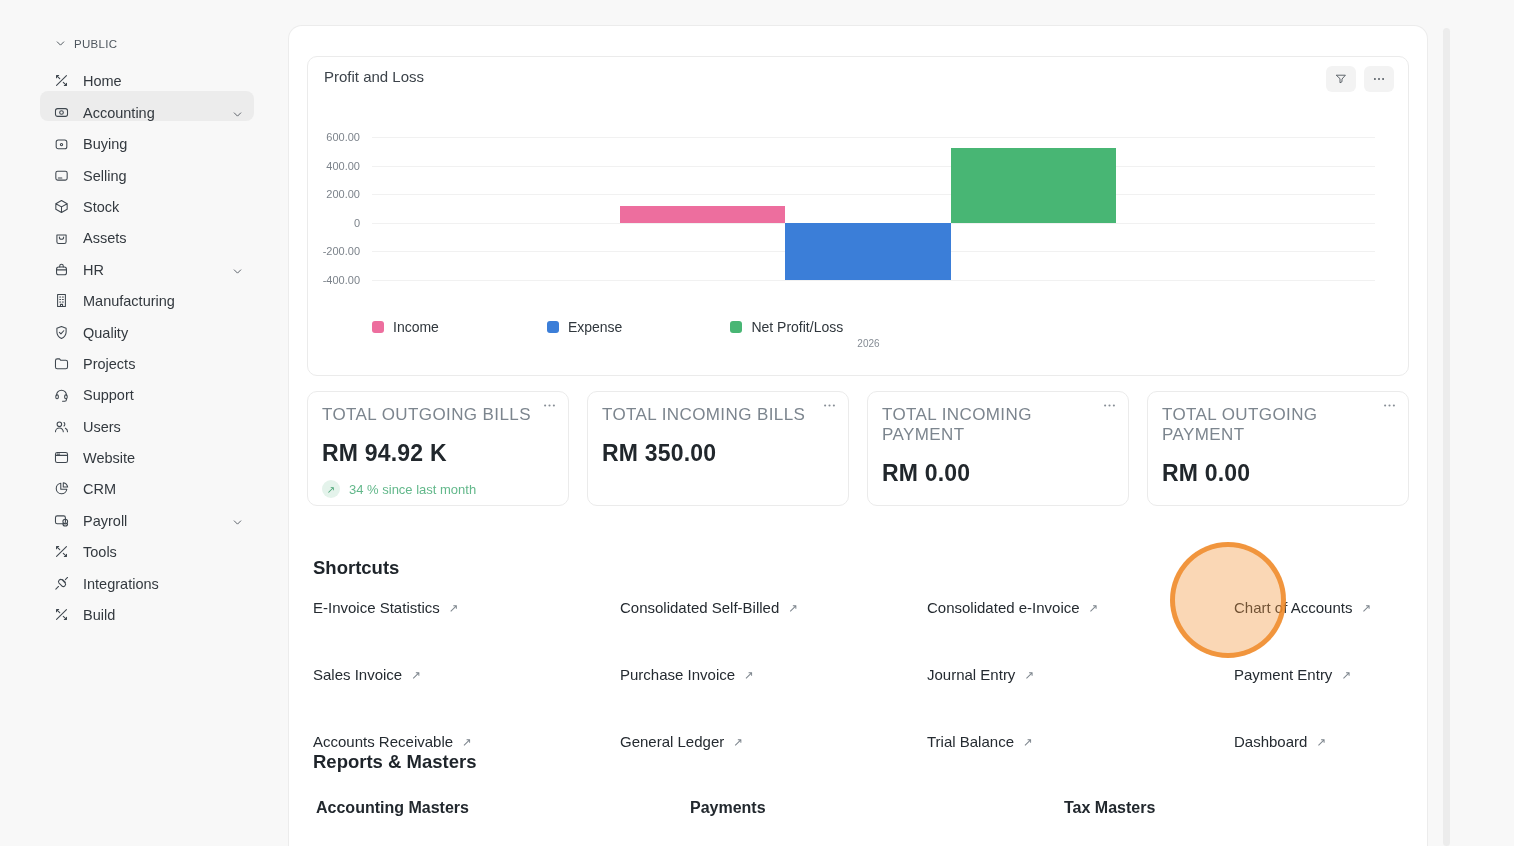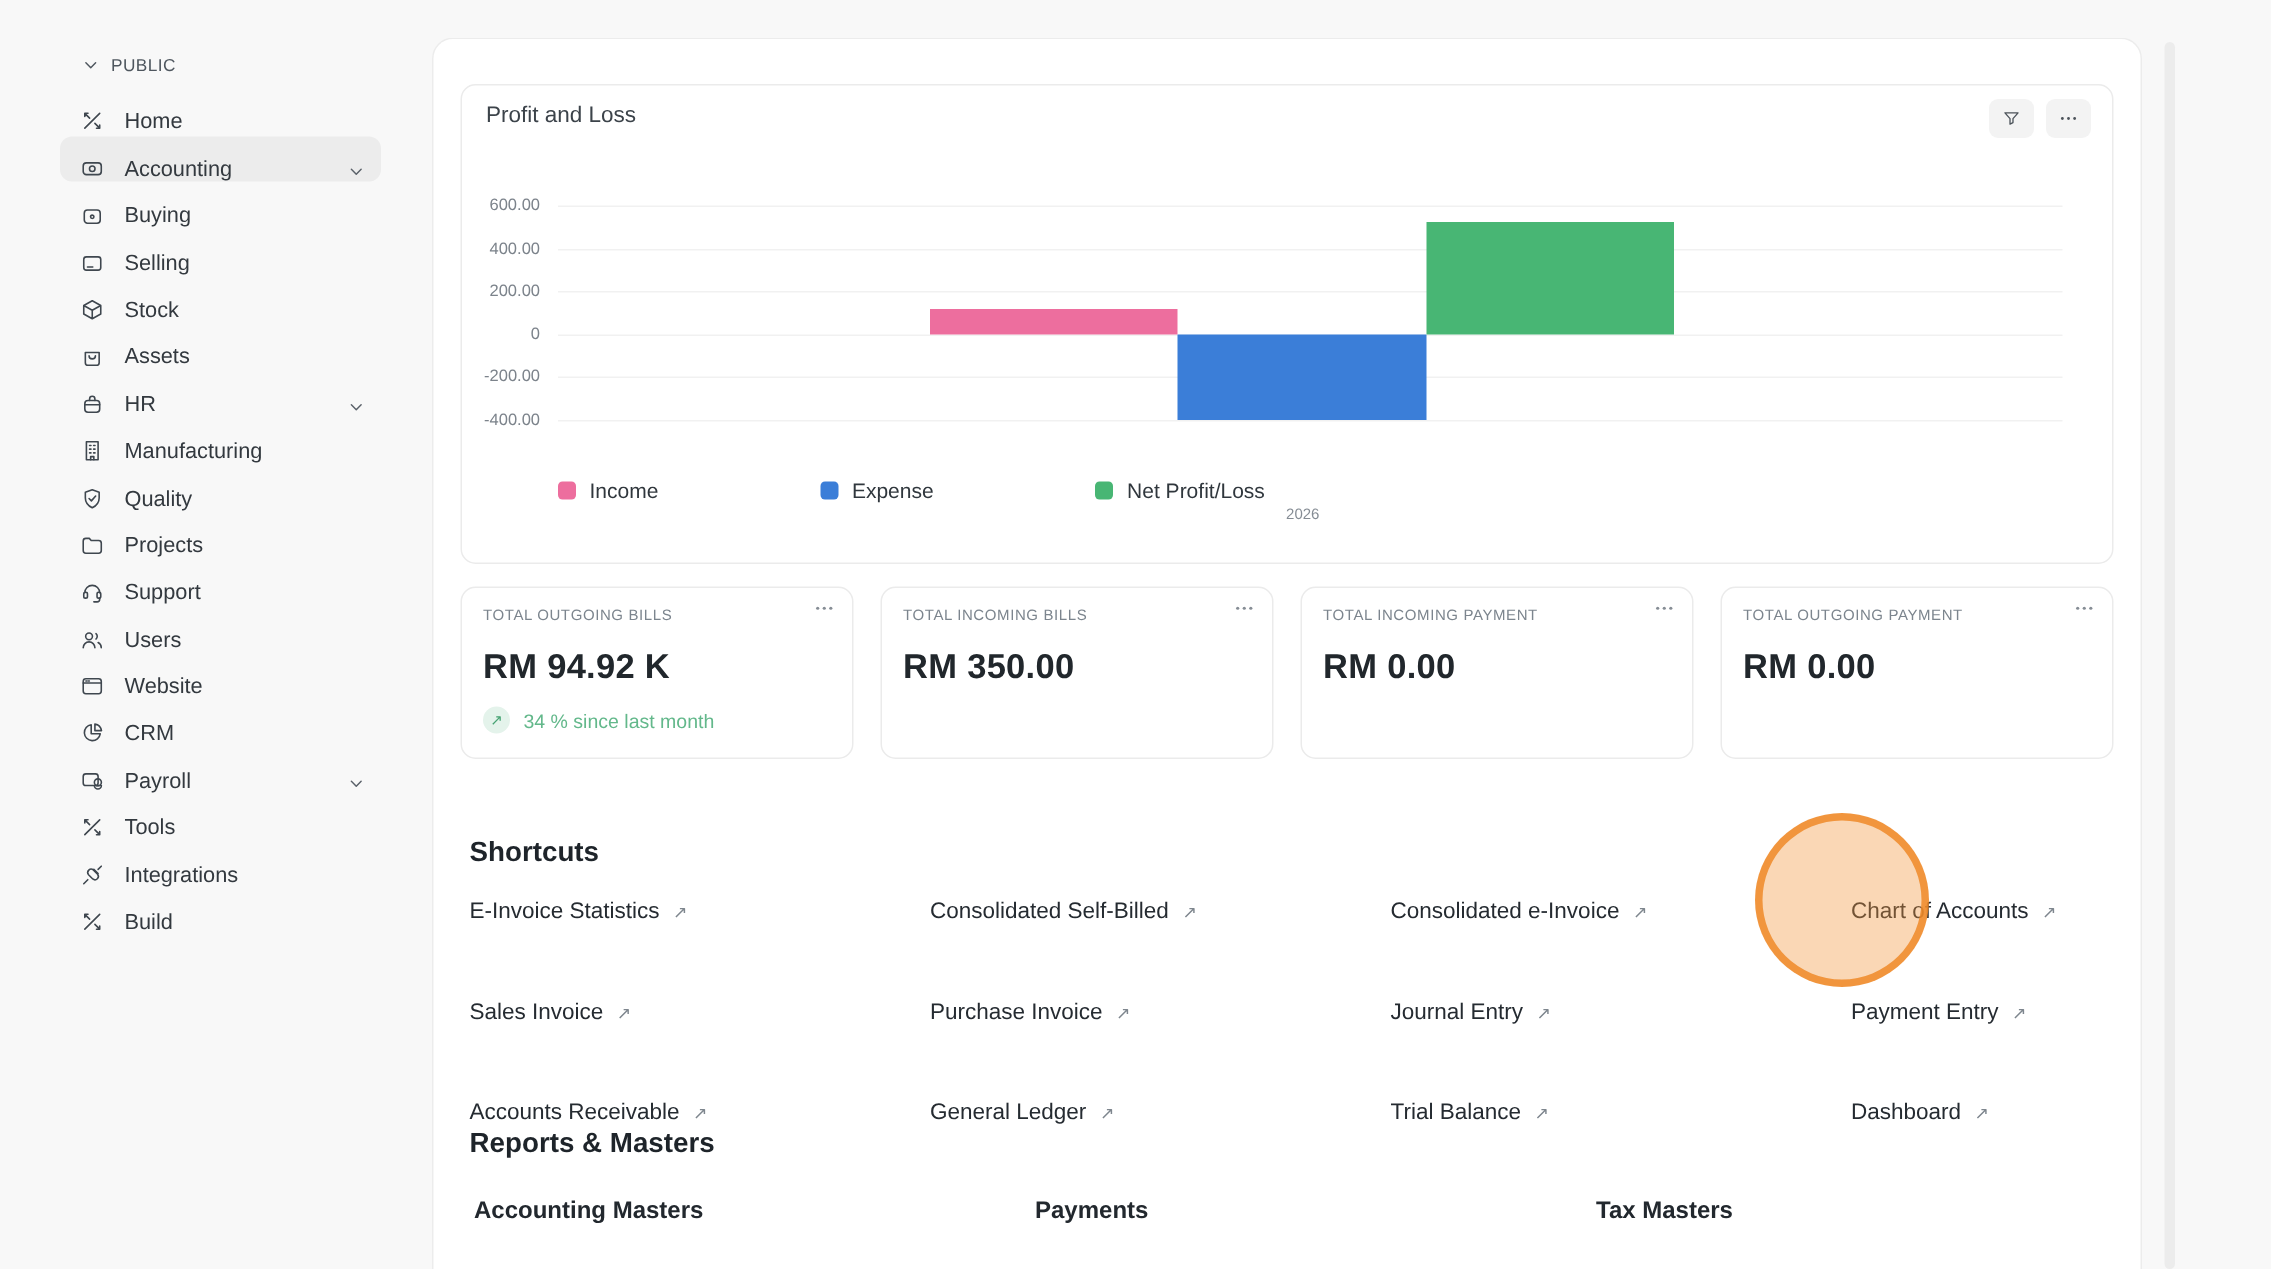--- a/index.html
+++ b/index.html
@@ -58,21 +58,21 @@
   .xlabel { position:absolute; top:calc(100% + 10px); transform:translateX(-50%);
             font-size:10px; color:#858C94;margin-top:48px; }
   .legend { position:absolute; left:64px; top:262px; display:flex; gap:108px; align-items:center; }
   .legend-item { display:flex; align-items:center; gap:9px; font-size:14px; color:#30373D; }
   .swatch { width:12px; height:12px; border-radius:3px; }
   
   .stat-row { position:absolute; left:18px; top:365px; display:grid;
               grid-template-columns:repeat(4,262px); gap:18px; }
   .stat-card { position:relative; height:115px; border:1px solid #EBEBEB; border-radius:10px;
                background:#fff; padding:13px 14px; }
-  .stat-label { font-size:10px; font-weight:500; letter-spacing:.4px; color:#7C858E; }
+  .stat-label { font-size:17px; font-weight:500; letter-spacing:.4px; color:#7C858E; }
   .stat-menu { position:absolute; top:6px; right:8px; width:22px; height:18px; border:none;
                background:transparent; color:#868D95; cursor:pointer; }
   .stat-menu svg { width:15px; height:15px; fill:currentColor; }
   .stat-value { margin-top:15px; font-size:23px; font-weight:700; color:#21272C; letter-spacing:.2px; }
   .trend { margin-top:13px; display:flex; align-items:center; gap:9px;
            font-size:13px; color:#63B88B; }
   .trend-circ { width:18px; height:18px; border-radius:50%; background:#E4F3EB; color:#47A373;
                 display:flex; align-items:center; justify-content:center; font-size:10px; }
   
   .shortcuts-title { position:absolute; left:24px; top:531px; font-size:18.5px; font-weight:700; color:#1E242A; }

